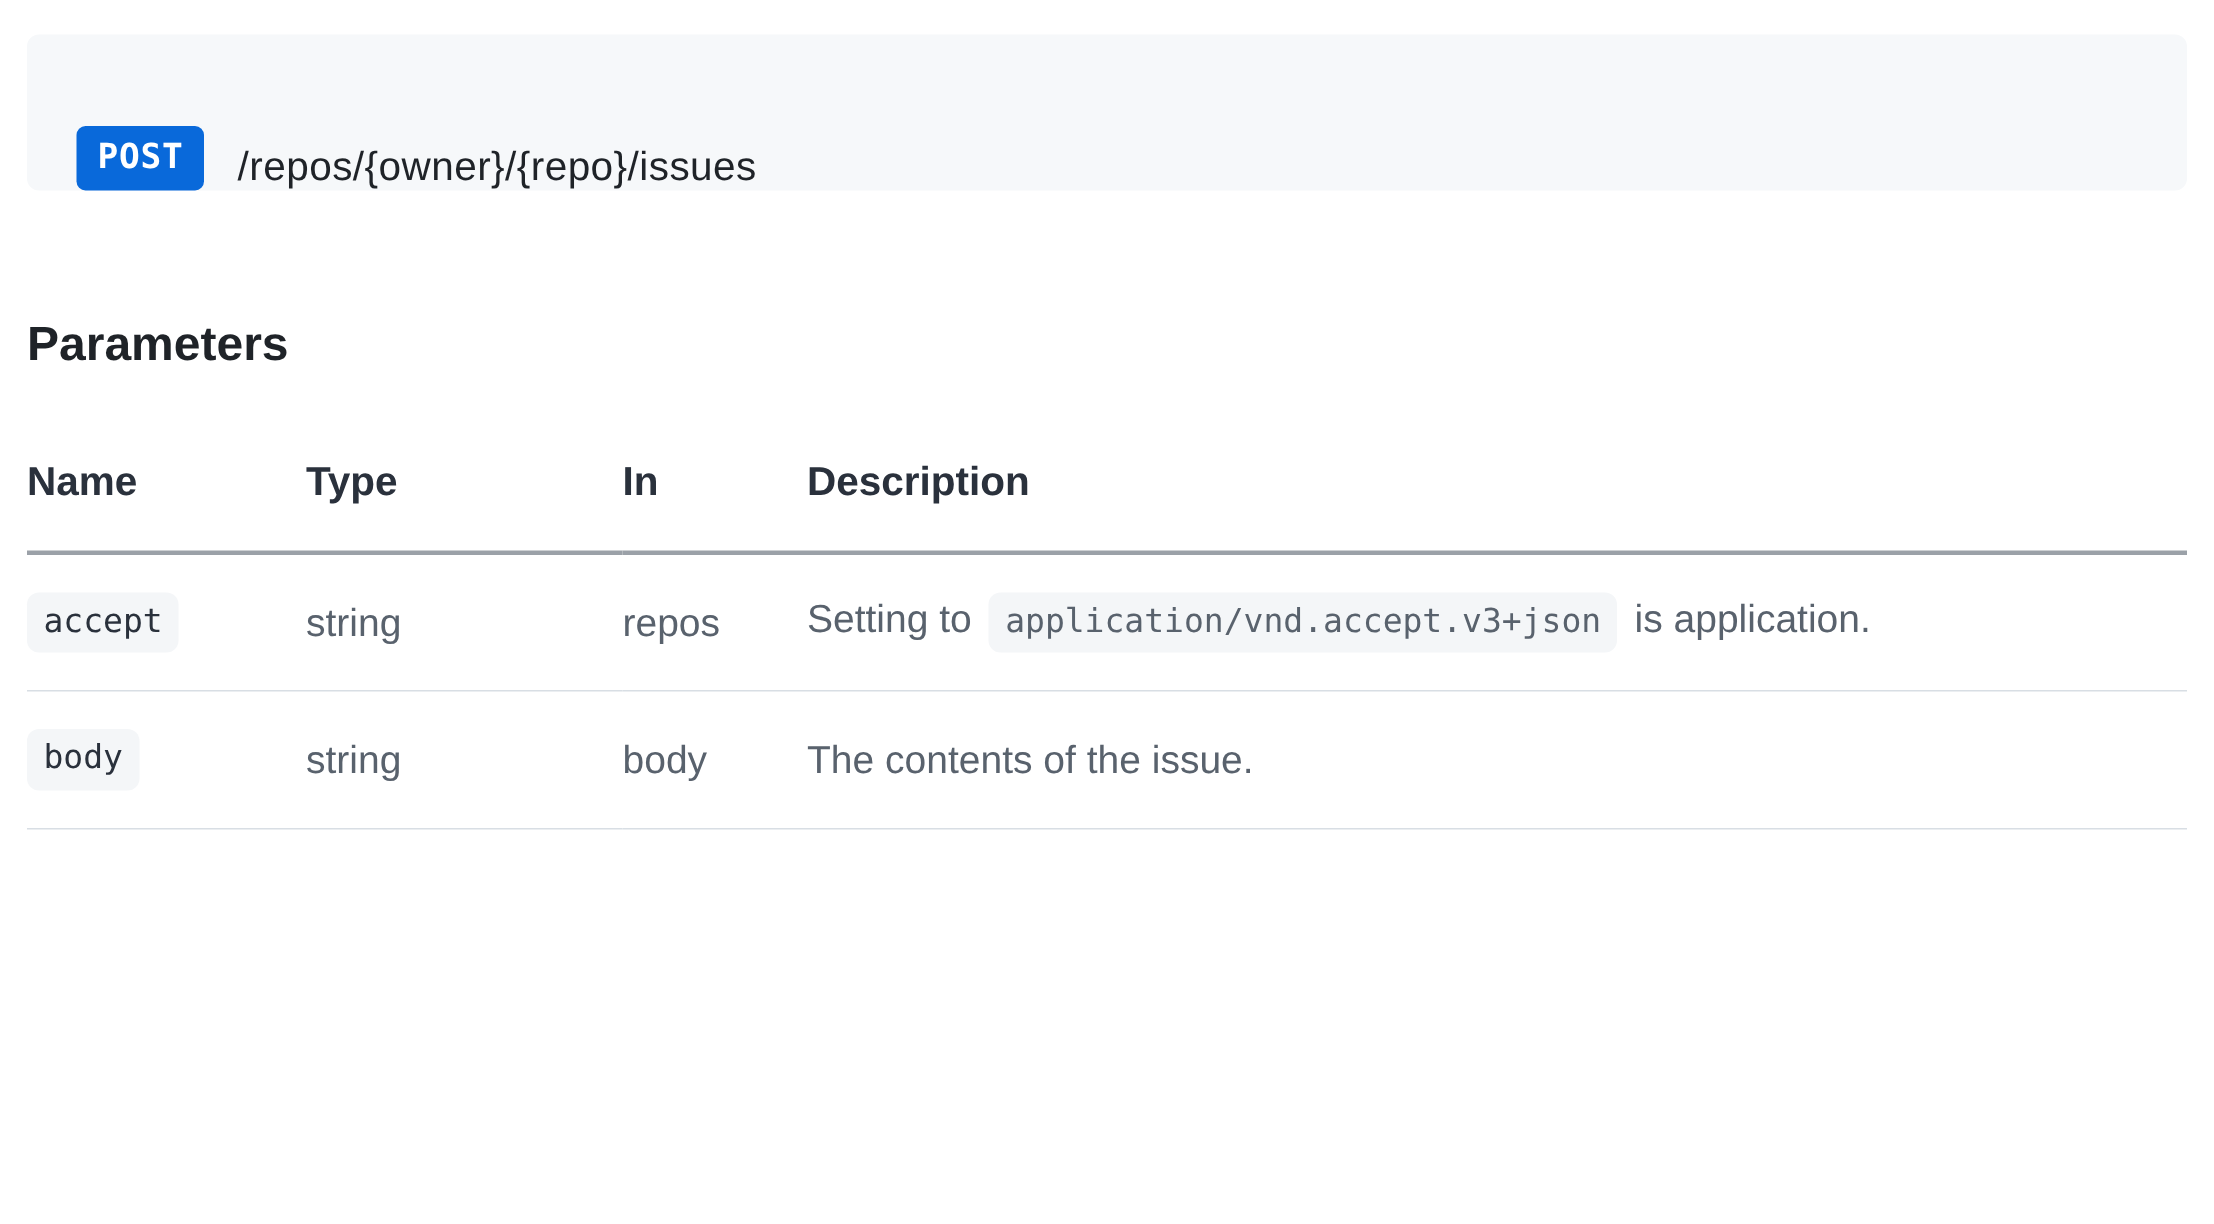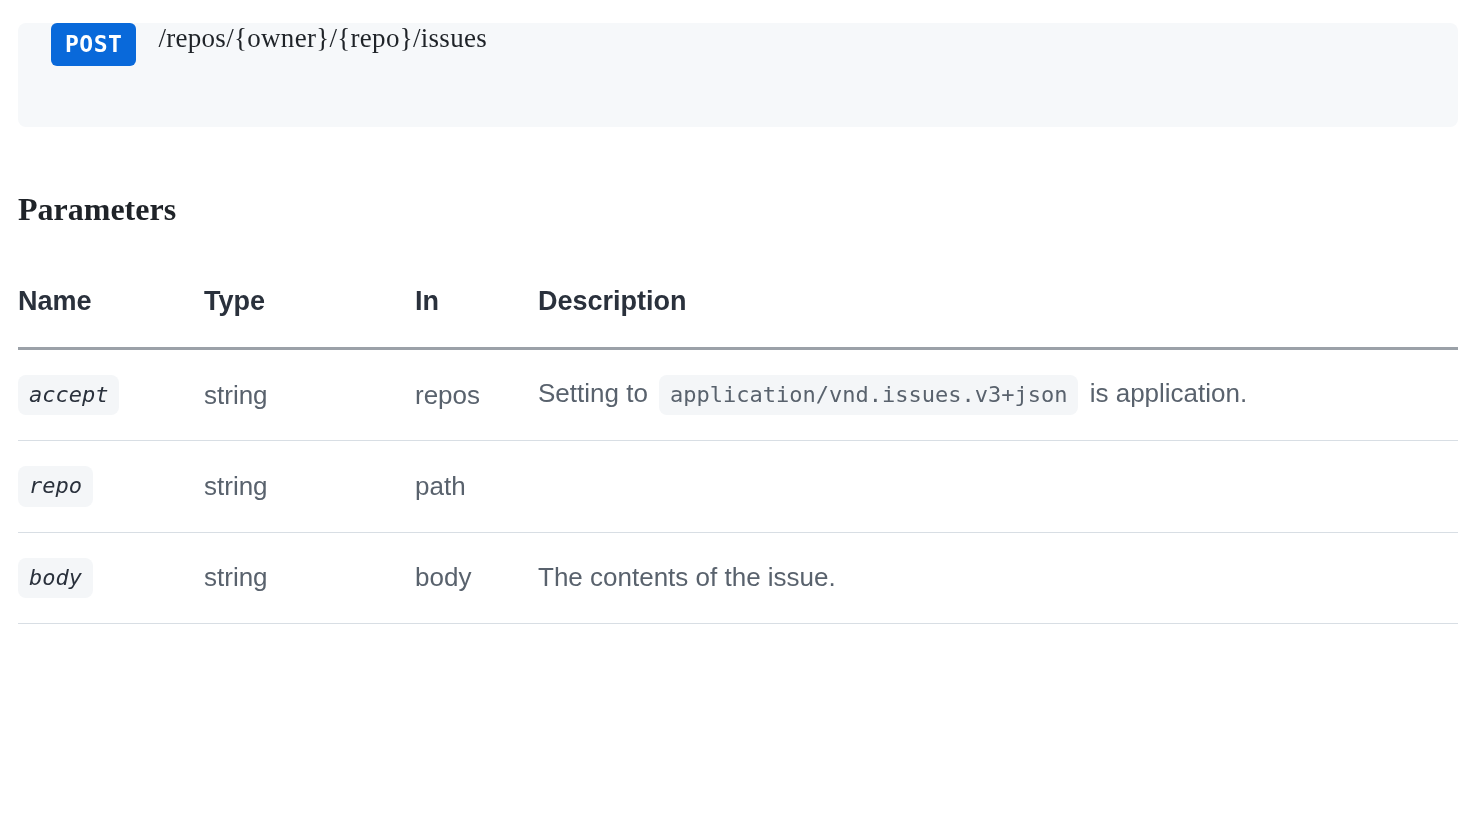--- a/index.html
+++ b/index.html
@@ -26,49 +26,48 @@
   .page {
     padding: 23px 18px 0 18px;
   }
 
   
   .endpoint-box {
     background: var(--endpoint-box-bg);
     border-radius: 8px;
     height: 104px;
     display: flex;
-    align-items: flex-start;
+    align-items: flex-end;
     padding: 0 33px;
   }
   .method-badge {
     background: var(--method-badge-bg);
     color: var(--method-badge-text);
     font-family: "DejaVu Sans Mono", "Liberation Mono", monospace;
     font-weight: bold;
     font-size: 23px;
     line-height: 1;
     padding: 10px 14px;
     border-radius: 6px;
     letter-spacing: 0.5px;
   }
   .endpoint-path {
     margin-left: 22px;
-    font-family: Liberation Serif, serif;
+    font-family: Liberation Sans, sans-serif;
     font-size: 27px;
     color: var(--heading-text);
     letter-spacing: 0.3px;
   }
 
   
   .section-heading {
-    margin-top: 64px;
+    margin-top: 84px;
     font-size: 32px;
     font-weight: bold;
     color: var(--heading-text);
-    font-family: Liberation Serif, serif;
   }
 
   table.params-table {
     margin-top: 58px;
     width: 100%;
     border-collapse: collapse;
     table-layout: fixed;
   }
   col.col-name { width: 186px; }
   col.col-type { width: 211px; }
@@ -92,21 +91,20 @@
   }
   .code-chip {
     display: inline-block;
     font-family: "DejaVu Sans Mono", "Liberation Mono", monospace;
     font-size: 22px;
     background: var(--code-chip-bg);
     border-radius: 8px;
     padding: 7px 11px;
     color: #2a313c;
     line-height: 1.2;
-    font-style: italic;
   }
   .code-inline {
     display: inline-block;
     font-family: "DejaVu Sans Mono", "Liberation Mono", monospace;
     font-size: 22px;
     background: var(--code-chip-bg);
     border-radius: 8px;
     padding: 7px 11px;
     color: #59626d;
     line-height: 1.2;
@@ -144,34 +142,26 @@
     <tbody>
 
       <tr>
         <td>
           <span class="code-chip">accept</span>
         </td>
         <td>string</td>
         <td>repos</td>
         <td>
           <span>Setting to</span>
-          <span class="code-inline">application/vnd.issues.v3+json</span>
+          <span class="code-inline">application/vnd.accept.v3+json</span>
           <span> is application.</span>
         </td>
       </tr>
 
 
-      <tr>
-        <td>
-          <span class="code-chip">repo</span>
-        </td>
-        <td>string</td>
-        <td>path</td>
-        <td></td>
-      </tr>
 
 
       <tr>
         <td>
           <span class="code-chip">body</span>
         </td>
         <td>string</td>
         <td>body</td>
         <td>The contents of the issue.</td>
       </tr>

